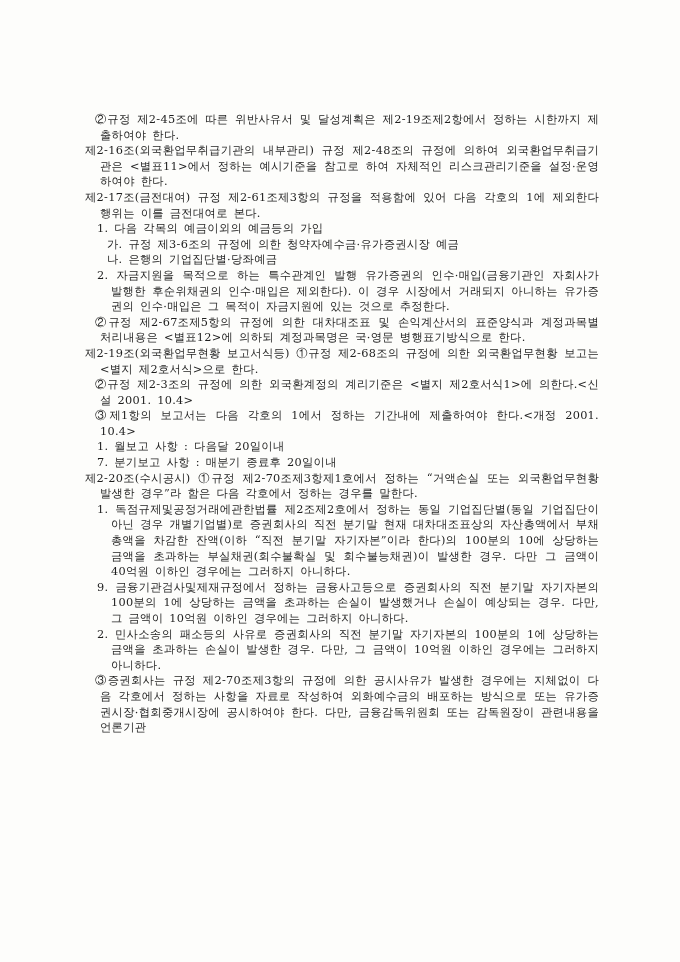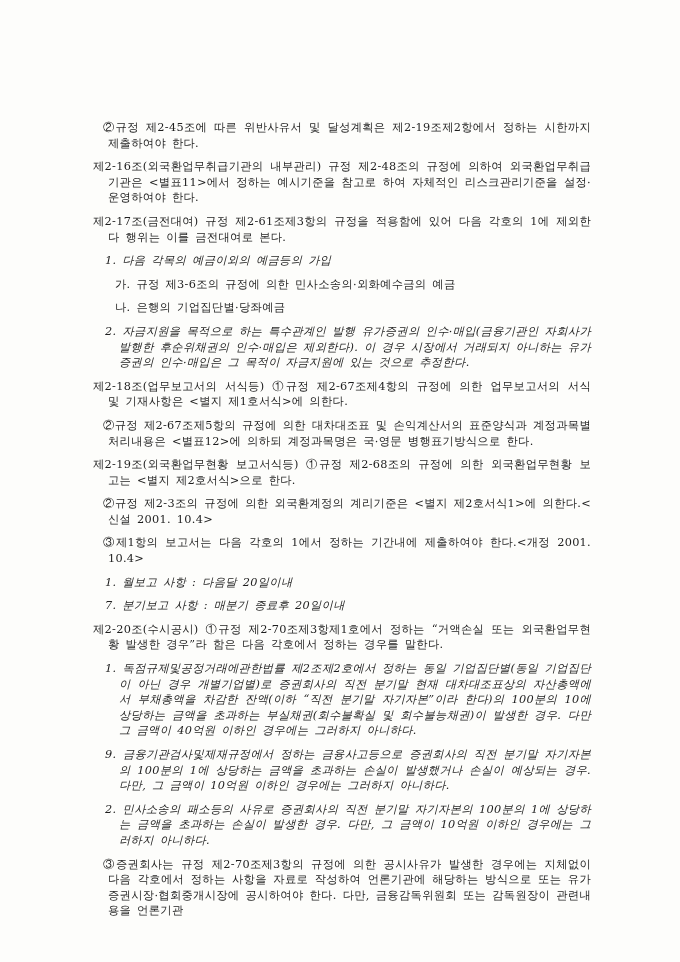--- a/index.html
+++ b/index.html
@@ -24,48 +24,47 @@
     top: 112px;
     left: 85px;
     width: 514px;
     color: #1e1e1e;
     font-size: 11.3px;
     line-height: 15.6px;
     letter-spacing: 0.3px;
     word-spacing: 2px;
     text-align: justify;
   }
-  .line { margin: 8px; }
+  .line { margin: 0; }
   
   .line.clause  { padding-left: 15px; text-indent: -5px; }
   
   .line.article { padding-left: 15px; text-indent: -15px; }
   
-  .line.item    { padding-left: 26px; text-indent: -14px; font-style: italic; }
+  .line.item    { padding-left: 26px; text-indent: -14px; }
   
   .line.subitem { padding-left: 38px; text-indent: -16px; }
 </style>
 </head>
 <body>
 
 <div class="page">
   <div class="doc-body">
       <div class="line clause">②규정 제2-45조에 따른 위반사유서 및 달성계획은 제2-19조제2항에서 정하는 시한까지 제출하여야 한다.</div>
       <div class="line article">제2-16조(외국환업무취급기관의 내부관리) 규정 제2-48조의 규정에 의하여 외국환업무취급기관은 &lt;별표11&gt;에서 정하는 예시기준을 참고로 하여 자체적인 리스크관리기준을 설정·운영하여야 한다.</div>
       <div class="line article">제2-17조(금전대여) 규정 제2-61조제3항의 규정을 적용함에 있어 다음 각호의 1에 제외한다 행위는 이를 금전대여로 본다.</div>
       <div class="line item">1. 다음 각목의 예금이외의 예금등의 가입</div>
-      <div class="line subitem">가. 규정 제3-6조의 규정에 의한 민사소송의·외화예수금의 예금</div>
+      <div class="line subitem">가. 규정 제3-6조의 규정에 의한 청약자예수금·유가증권시장 예금</div>
       <div class="line subitem">나. 은행의 기업집단별·당좌예금</div>
       <div class="line item">2. 자금지원을 목적으로 하는 특수관계인 발행 유가증권의 인수·매입(금융기관인 자회사가 발행한 후순위채권의 인수·매입은 제외한다). 이 경우 시장에서 거래되지 아니하는 유가증권의 인수·매입은 그 목적이 자금지원에 있는 것으로 추정한다.</div>
-      <div class="line article">제2-18조(업무보고서의 서식등) ①규정 제2-67조제4항의 규정에 의한 업무보고서의 서식 및 기재사항은 &lt;별지 제1호서식&gt;에 의한다.</div>
       <div class="line clause">②규정 제2-67조제5항의 규정에 의한 대차대조표 및 손익계산서의 표준양식과 계정과목별 처리내용은 &lt;별표12&gt;에 의하되 계정과목명은 국·영문 병행표기방식으로 한다.</div>
       <div class="line article">제2-19조(외국환업무현황 보고서식등) ①규정 제2-68조의 규정에 의한 외국환업무현황 보고는 &lt;별지 제2호서식&gt;으로 한다.</div>
       <div class="line clause">②규정 제2-3조의 규정에 의한 외국환계정의 계리기준은 &lt;별지 제2호서식1&gt;에 의한다.&lt;신설 2001. 10.4&gt;</div>
       <div class="line clause">③제1항의 보고서는 다음 각호의 1에서 정하는 기간내에 제출하여야 한다.&lt;개정 2001. 10.4&gt;</div>
       <div class="line item">1. 월보고 사항 : 다음달 20일이내</div>
       <div class="line item">7. 분기보고 사항 : 매분기 종료후 20일이내</div>
       <div class="line article">제2-20조(수시공시) ①규정 제2-70조제3항제1호에서 정하는 “거액손실 또는 외국환업무현황 발생한 경우”라 함은 다음 각호에서 정하는 경우를 말한다.</div>
       <div class="line item">1. 독점규제및공정거래에관한법률 제2조제2호에서 정하는 동일 기업집단별(동일 기업집단이 아닌 경우 개별기업별)로 증권회사의 직전 분기말 현재 대차대조표상의 자산총액에서 부채총액을 차감한 잔액(이하 “직전 분기말 자기자본”이라 한다)의 100분의 10에 상당하는 금액을 초과하는 부실채권(회수불확실 및 회수불능채권)이 발생한 경우. 다만 그 금액이 40억원 이하인 경우에는 그러하지 아니하다.</div>
       <div class="line item">9. 금융기관검사및제재규정에서 정하는 금융사고등으로 증권회사의 직전 분기말 자기자본의 100분의 1에 상당하는 금액을 초과하는 손실이 발생했거나 손실이 예상되는 경우. 다만, 그 금액이 10억원 이하인 경우에는 그러하지 아니하다.</div>
       <div class="line item">2. 민사소송의 패소등의 사유로 증권회사의 직전 분기말 자기자본의 100분의 1에 상당하는 금액을 초과하는 손실이 발생한 경우. 다만, 그 금액이 10억원 이하인 경우에는 그러하지 아니하다.</div>
-      <div class="line clause">③증권회사는 규정 제2-70조제3항의 규정에 의한 공시사유가 발생한 경우에는 지체없이 다음 각호에서 정하는 사항을 자료로 작성하여 언론기관에 해당하는 방식으로 또는 유가증권시장·협회중개시장에 공시하여야 한다. 다만, 금융감독위원회 또는 감독원장이 관련내용을 언론기관</div>
+      <div class="line clause">③증권회사는 규정 제2-70조제3항의 규정에 의한 공시사유가 발생한 경우에는 지체없이 다음 각호에서 정하는 사항을 자료로 작성하여 외화예수금의 배포하는 방식으로 또는 유가증권시장·협회중개시장에 공시하여야 한다. 다만, 금융감독위원회 또는 감독원장이 관련내용을 언론기관</div>
     </div>
 </div>
 
 </body></html>

